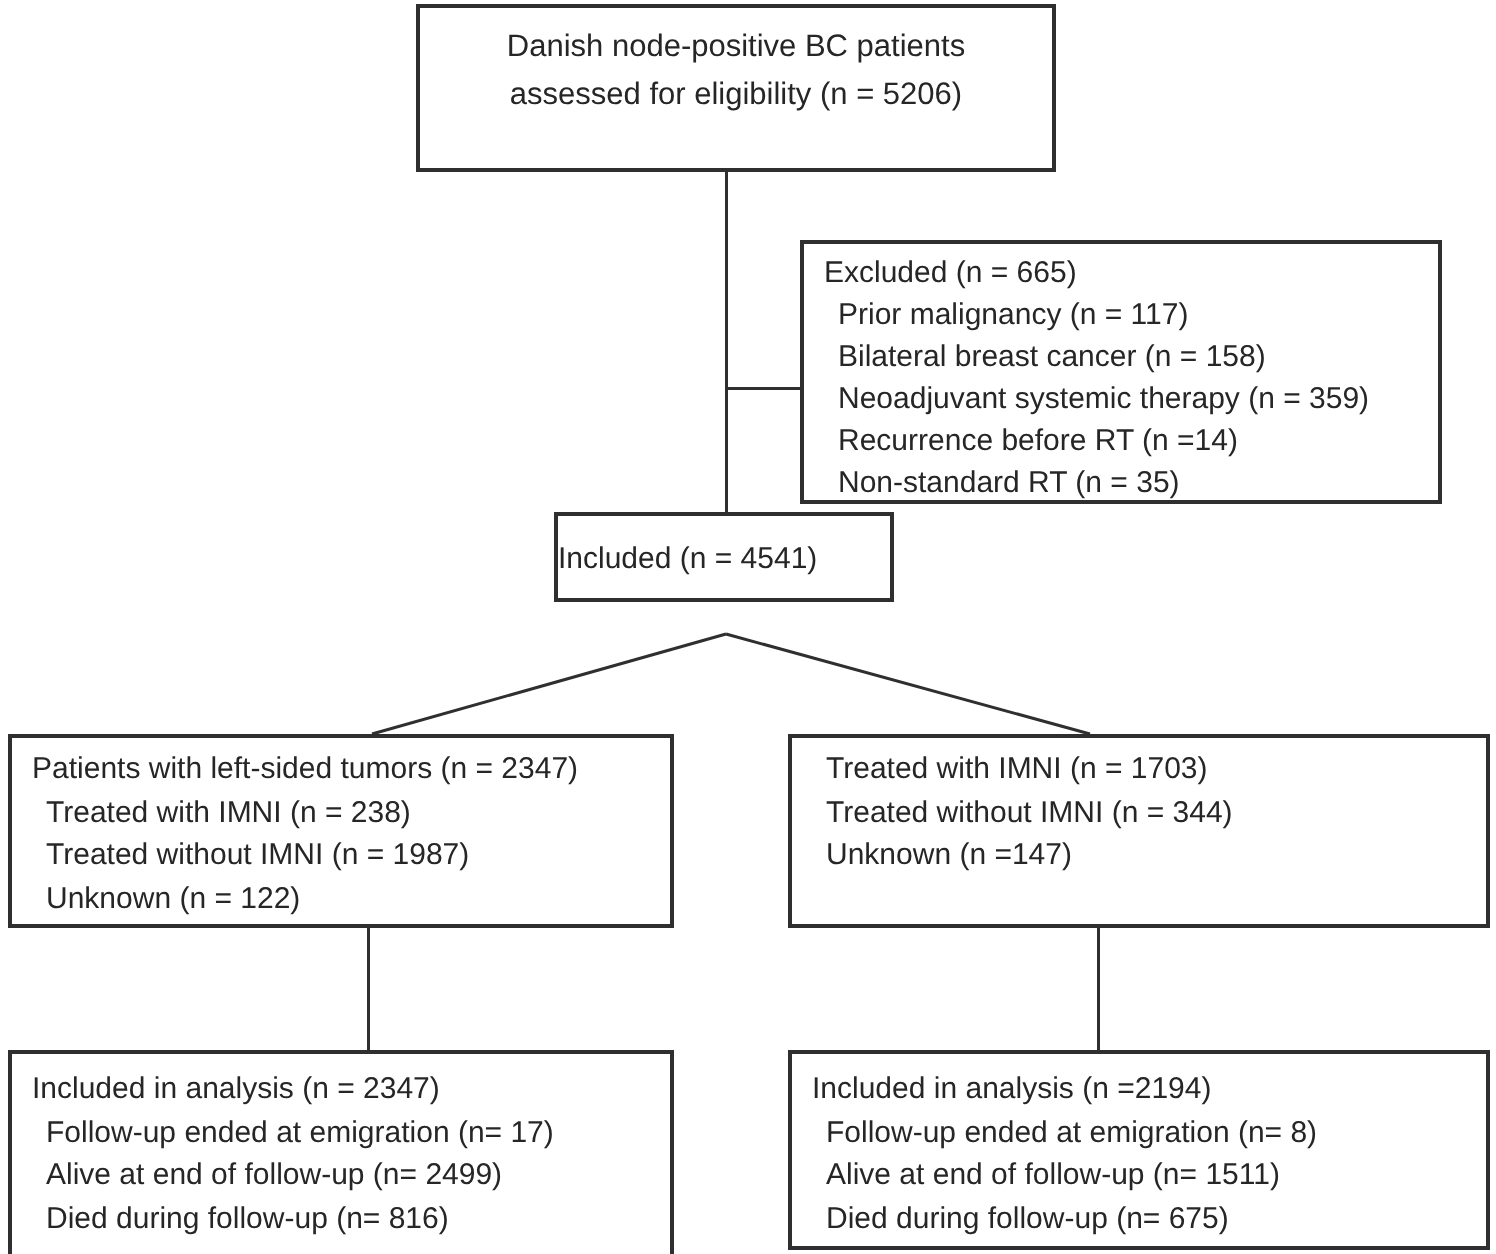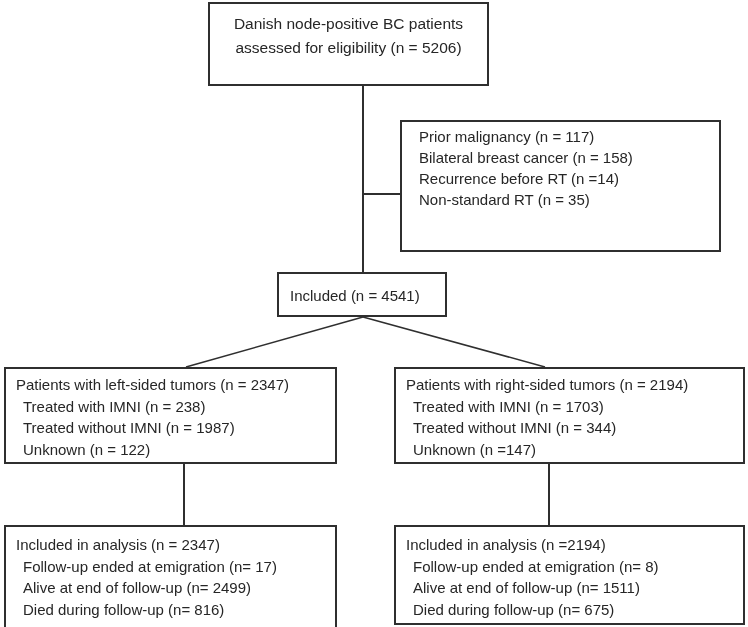--- a/index.html
+++ b/index.html
@@ -37,36 +37,36 @@
     background: var(--background);
     border: 2px solid var(--border);
     font-size: 15px;
     line-height: 21.5px;
     white-space: nowrap;
   }
   .box .item { padding-left: 7px; }
 
   .box-eligibility {
     left: 208px; top: 2px;
-    width: 281px; height: 84px;
+    width: 320px; height: 84px;
     text-align: center;
     padding-top: 8px;
     font-size: 15.5px;
     line-height: 24px;
   }
   .box-excluded {
     left: 400px; top: 120px;
     width: 321px; height: 132px;
     padding: 4px 0 0 10px;
     line-height: 21px;
   }
   .box-included {
-    left: 277px; top: 272px;
+    left: 277px; top: 256px;
     width: 170px; height: 45px;
-    padding: 11px 0 0 11px;
+    padding: 11px 0 0 0;
     line-height: 21px;
   }
   .box-left-tumors {
     left: 4px; top: 367px;
     width: 333px; height: 97px;
     padding: 5px 0 0 10px;
   }
   .box-right-tumors {
     left: 394px; top: 367px;
     width: 351px; height: 97px;
@@ -96,39 +96,40 @@
     <line x1="184" y1="464" x2="184" y2="525" shape-rendering="crispEdges"></line>
     <line x1="549" y1="464" x2="549" y2="525" shape-rendering="crispEdges"></line>
   </svg>
 
   <div class="box box-eligibility">
     <div>Danish node-positive BC patients</div>
     <div>assessed for eligibility (n = 5206)</div>
   </div>
 
   <div class="box box-excluded">
+    <div class="title">Excluded (n = 665)</div>
     <div class="item">Prior malignancy (n = 117)</div>
     <div class="item">Bilateral breast cancer (n = 158)</div>
+    <div class="item">Neoadjuvant systemic therapy (n = 359)</div>
     <div class="item">Recurrence before RT (n =14)</div>
     <div class="item">Non-standard RT (n = 35)</div>
   </div>
 
   <div class="box box-included">
     <div class="title">Included (n = 4541)</div>
   </div>
 
   <div class="box box-left-tumors">
     <div class="title">Patients with left-sided tumors (n = 2347)</div>
     <div class="item">Treated with IMNI (n = 238)</div>
     <div class="item">Treated without IMNI (n = 1987)</div>
     <div class="item">Unknown (n = 122)</div>
   </div>
 
   <div class="box box-right-tumors">
-    <div class="title">Patients with right-sided tumors (n = 2194)</div>
     <div class="item">Treated with IMNI (n = 1703)</div>
     <div class="item">Treated without IMNI (n = 344)</div>
     <div class="item">Unknown (n =147)</div>
   </div>
 
   <div class="box box-left-analysis">
     <div class="title">Included in analysis (n = 2347)</div>
     <div class="item">Follow-up ended at emigration (n= 17)</div>
     <div class="item">Alive at end of follow-up (n= 2499)</div>
     <div class="item">Died during follow-up (n= 816)</div>

